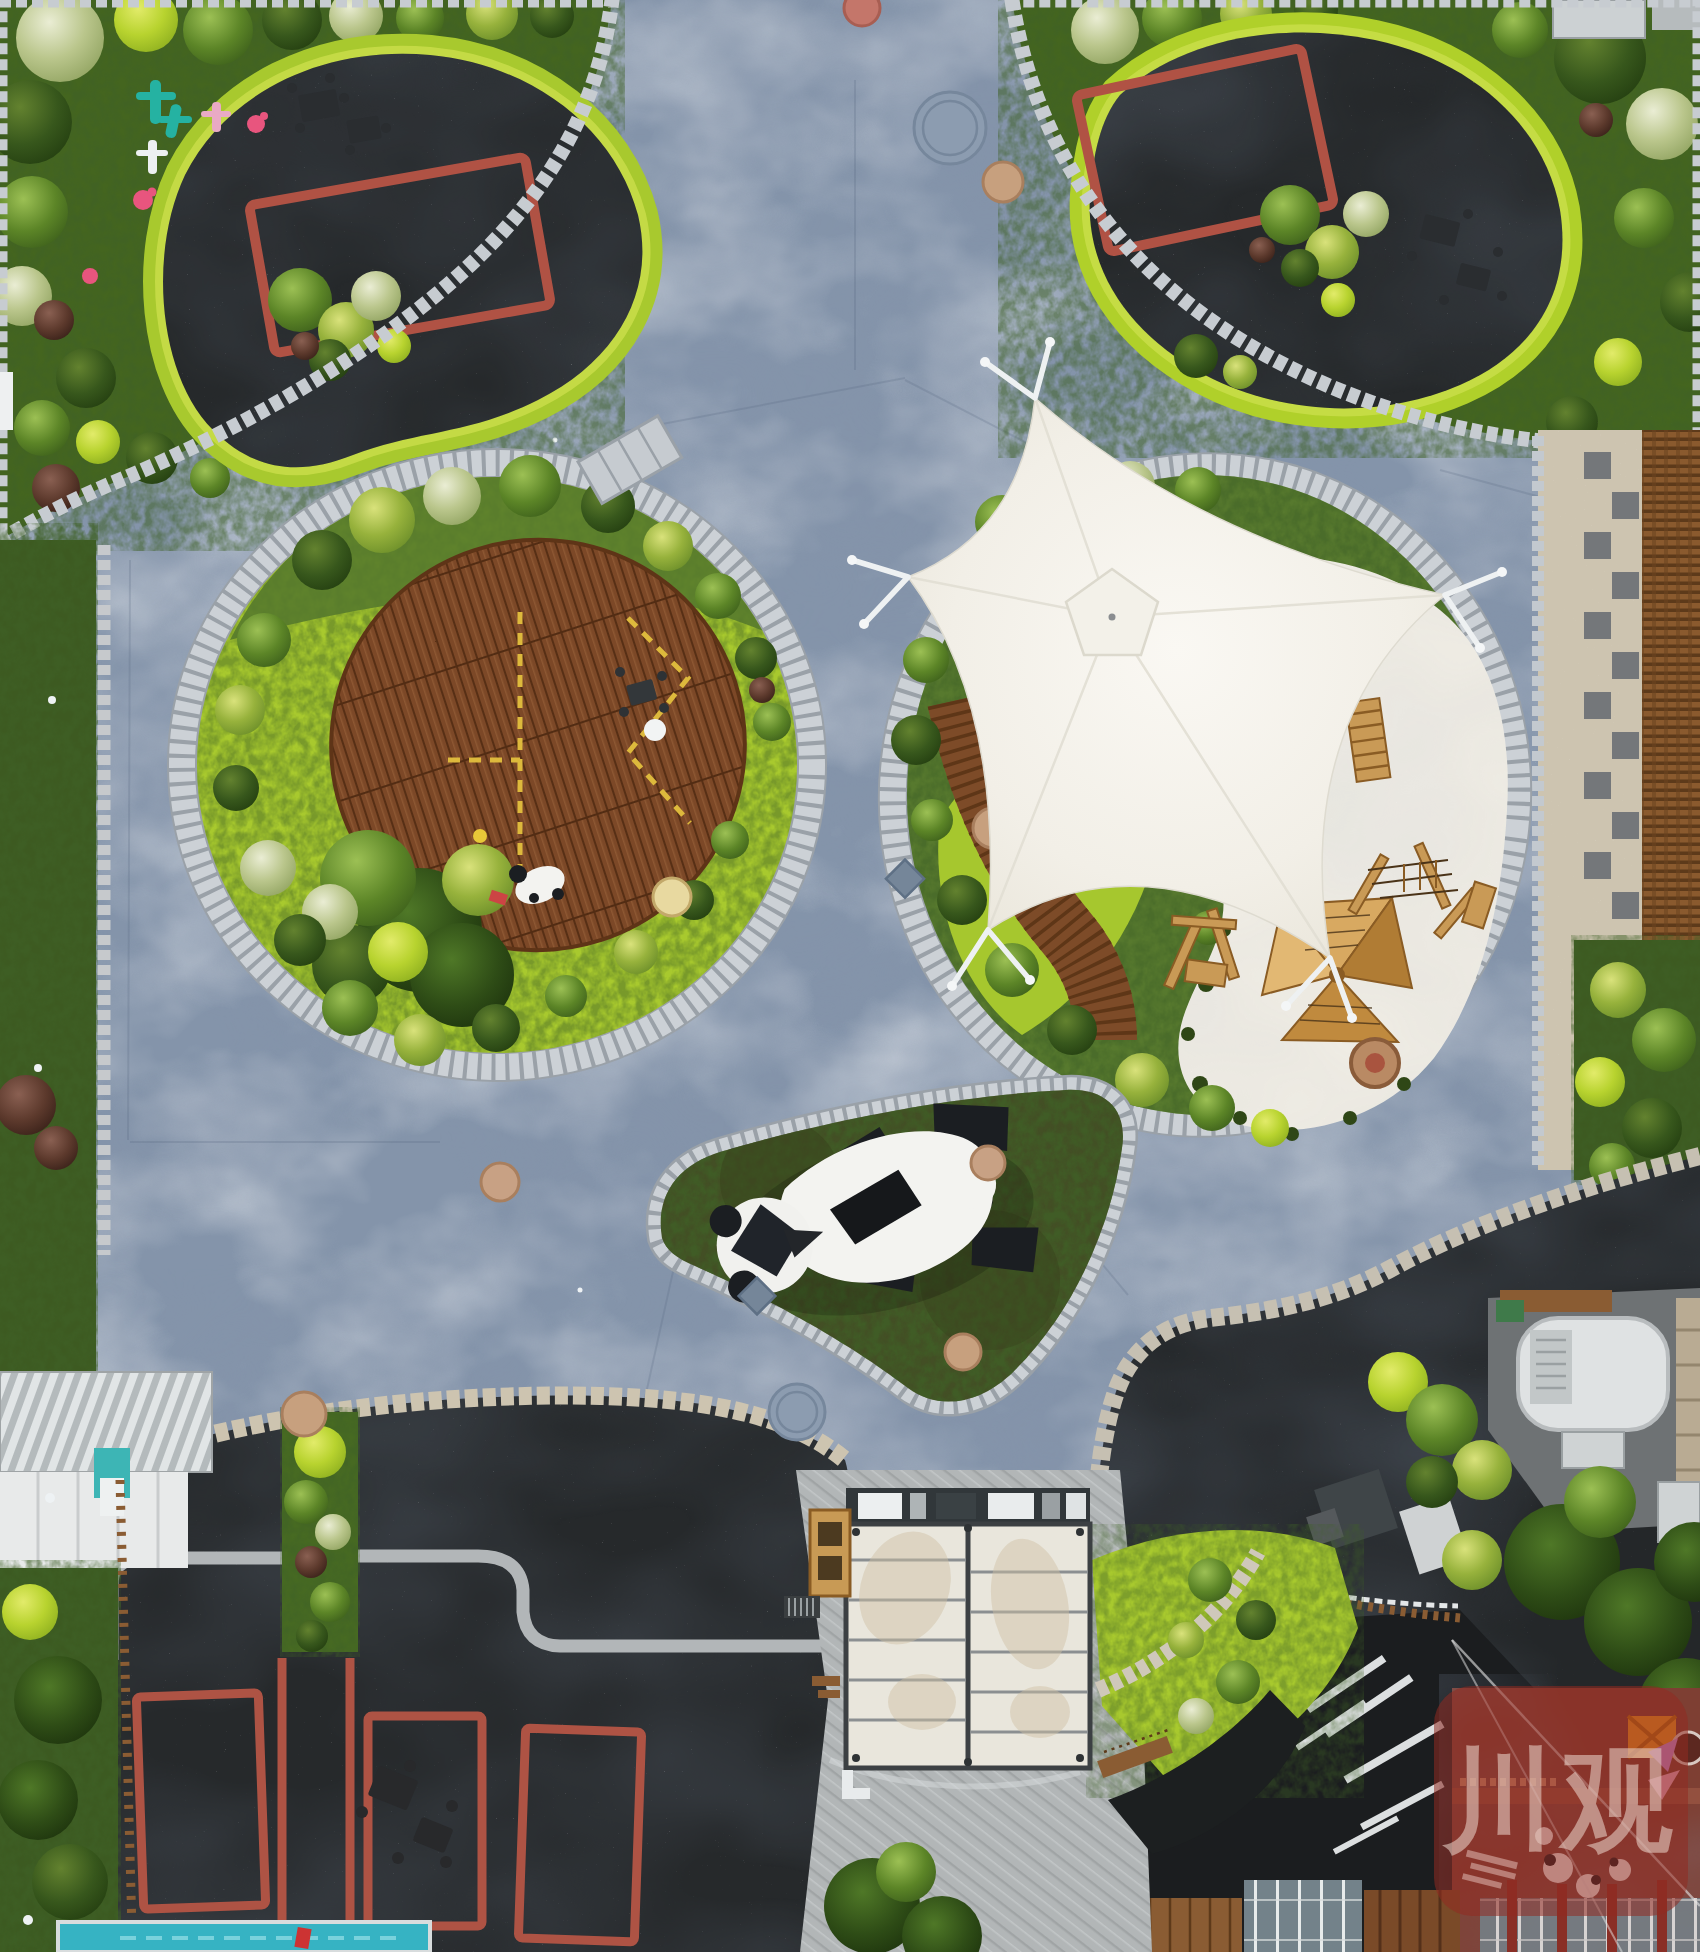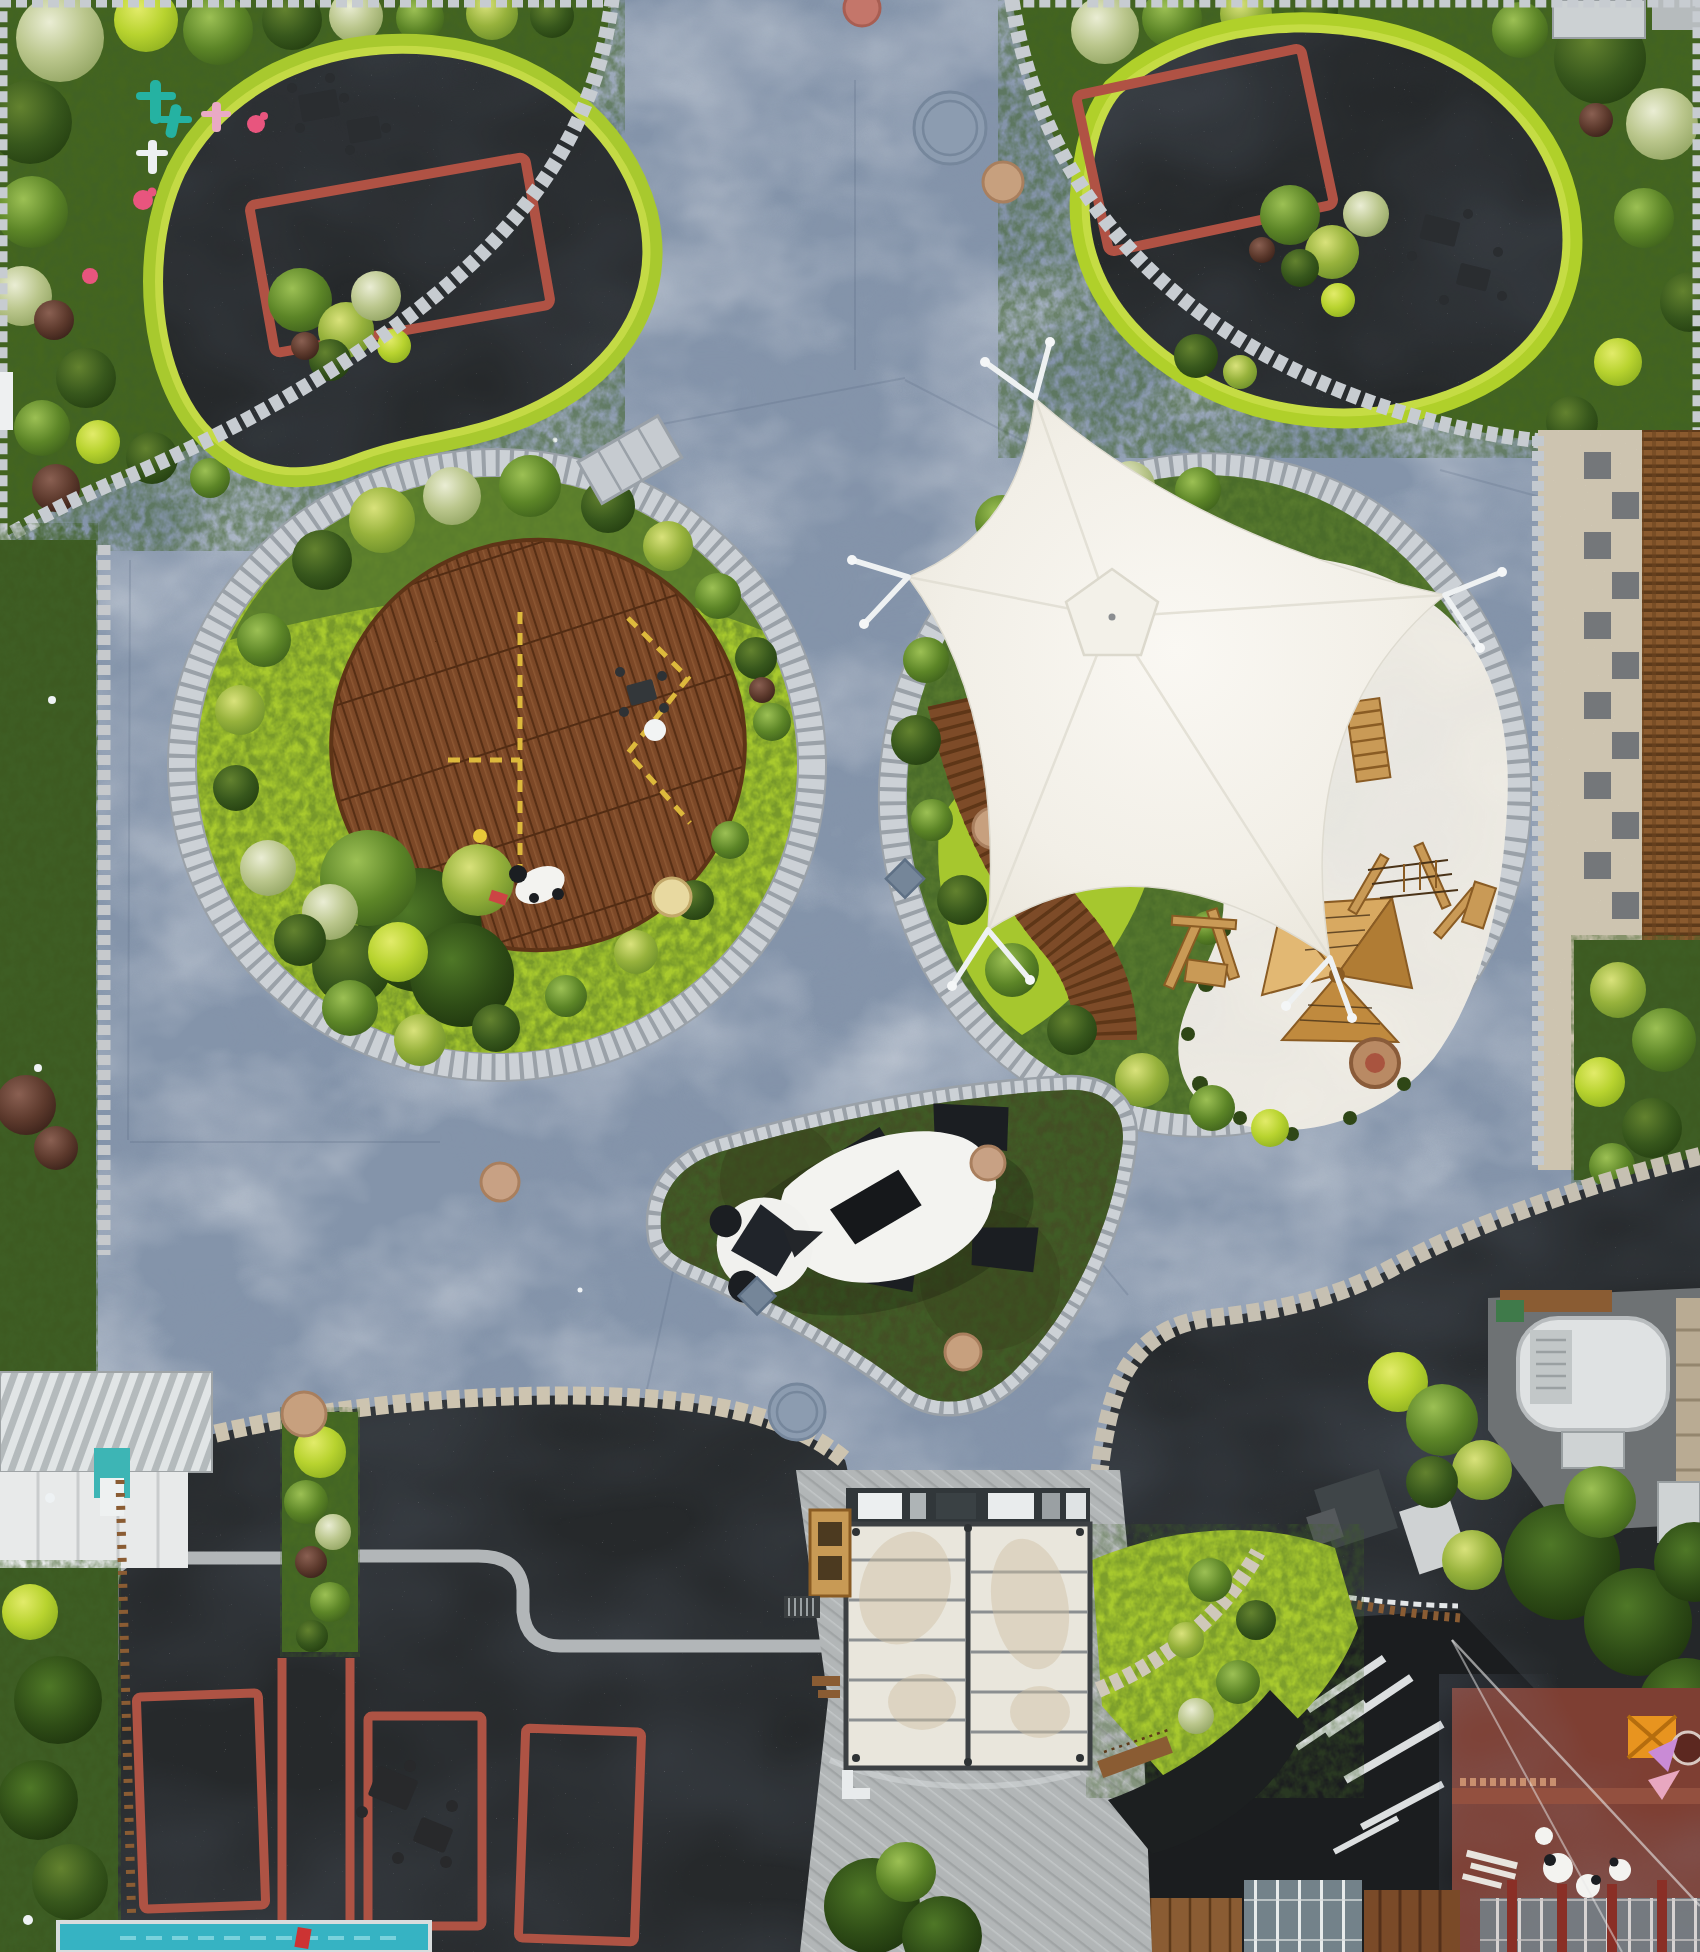--- a/index.html
+++ b/index.html
@@ -816,13 +816,16 @@
   <circle cx="950" cy="128" r="27" fill="none" stroke="#76879c" stroke-width="2.5"></circle>
   <circle cx="797" cy="1412" r="28" fill="#8c9cb0" stroke="#76879c" stroke-width="3"></circle>
   <circle cx="797" cy="1412" r="20" fill="none" stroke="#76879c" stroke-width="2.5"></circle>
   <rect x="892" y="865" width="27" height="27" fill="#758699" stroke="#5e7085" stroke-width="2.5" transform="rotate(45 905 878)"></rect>
   <rect x="744" y="1283" width="26" height="26" fill="#758699" stroke="#5e7085" stroke-width="2.5" transform="rotate(45 757 1296)"></rect>
   <circle cx="500" cy="1182" r="19" fill="#c8a184" stroke="#a97f5e" stroke-width="3"></circle>
   <circle cx="988" cy="1163" r="17" fill="#c8a184" stroke="#a97f5e" stroke-width="3"></circle>
 </g>
 </svg>
 
+<div class="watermark" style="background: rgba(145, 42, 32, 0.55); color: rgba(228, 203, 193, 0.6);">
+  <span>川观</span>
+</div>
 
 </div>
 </body></html>

